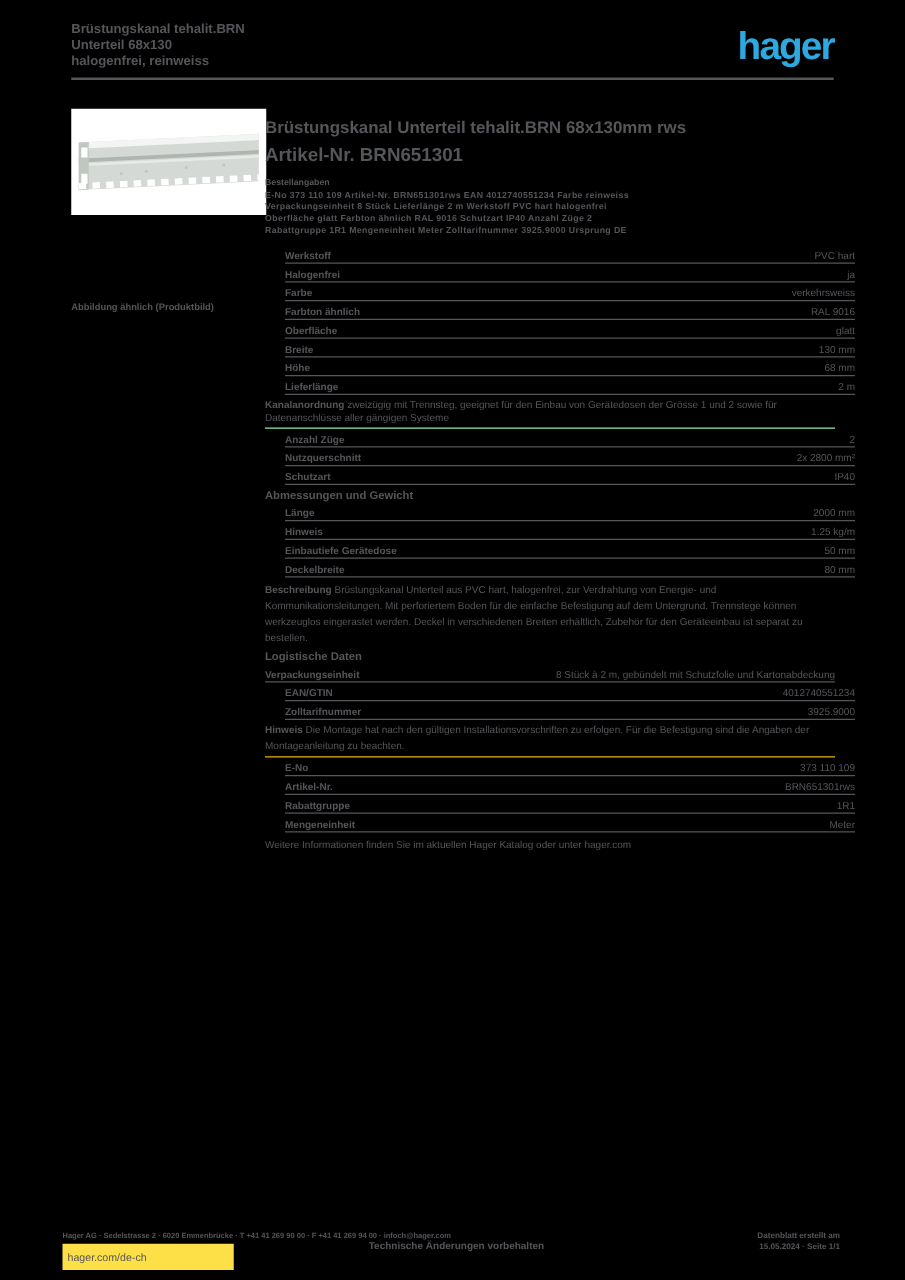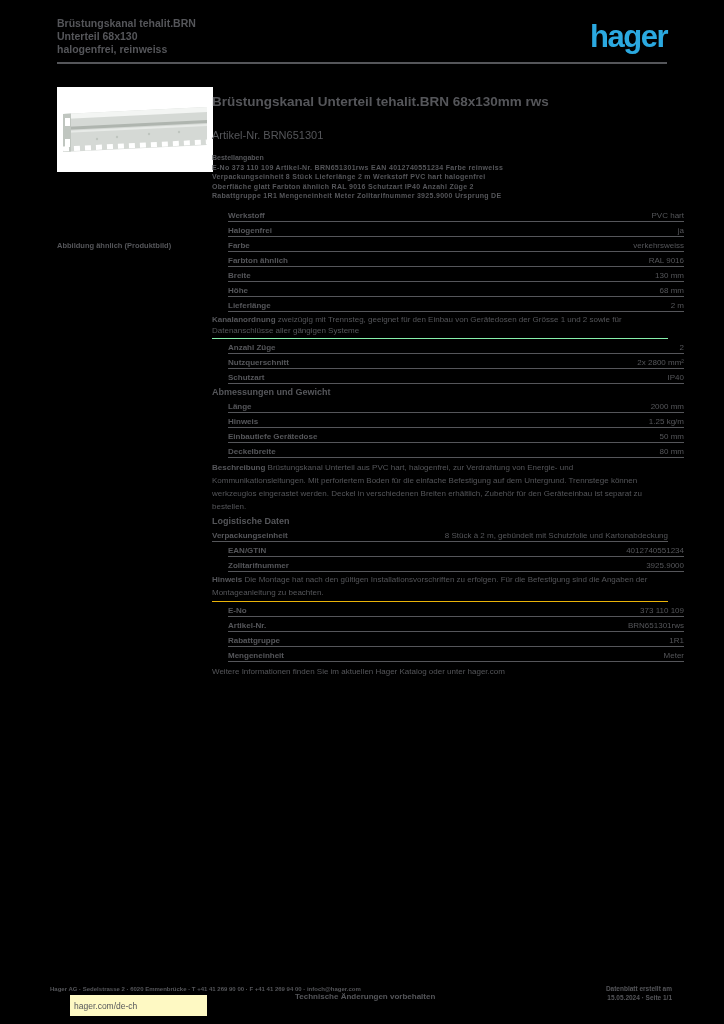--- a/index.html
+++ b/index.html
@@ -20,21 +20,21 @@
   .logo{right:57px;top:20px;font-size:31px;font-weight:bold;letter-spacing:-1.5px;line-height:34px;}
   .hdr-rule{left:57px;top:62px;width:610px;height:2px;background:#55565A;}
 
   
   .img-box{left:57px;top:87px;width:156px;height:85px;background:#ffffff;}
   .img-caption{left:57px;top:241px;width:140px;font-size:7.5px;line-height:9px;color:#55565A;font-weight:bold;}
 
   
   .right-col{left:212px;top:87px;width:456px;}
   .prod-title{font-size:13.5px;line-height:17px;font-weight:bold;margin:6px 0 0 0;white-space:nowrap;overflow:hidden;}
-  .prod-sub{font-size:11px;line-height:13px;font-weight:normal;margin-top:19px;}
+  .prod-sub{font-size:15px;line-height:13px;font-weight:bold;margin-top:8px;}
   .order-label{font-size:7px;line-height:9px;font-weight:bold;margin-top:11px;}
   .order-block{margin-top:1px;font-size:7px;line-height:9.3px;font-weight:bold;letter-spacing:0.3px;color:#55565A;}
   .order-block div{white-space:nowrap;overflow:hidden;}
 
   .spec{width:456px;border-collapse:collapse;margin-left:16px;}
   .spec-row{display:flex;justify-content:space-between;align-items:flex-end;
     height:13px;padding-top:1px;border-bottom:1px solid #55565A;
     font-size:8px;line-height:11px;}
   .spec-row .lab{font-weight:bold;white-space:nowrap;}
   .spec-row .val{text-align:right;white-space:nowrap;}
@@ -44,22 +44,22 @@
   .sub-head{font-size:9px;line-height:12px;font-weight:bold;margin:2px 0 0 0;}
   .desc{margin-top:3px;font-size:8px;line-height:13px;}
   .desc .lab{font-weight:bold;}
   .wide-val{max-width:300px;white-space:normal !important;text-align:right;}
   .note-2l{font-size:8px;line-height:13px;border-bottom:1px solid #eab308;padding:1px 0 2px 0;}
   .final-note{font-size:8px;line-height:13px;padding-top:3px;}
 
   
   .foot-address{left:50px;top:985px;width:420px;font-size:6px;line-height:8px;font-weight:bold;
     color:#55565A;white-space:nowrap;overflow:hidden;}
-  .link-box{left:50px;top:995px;width:137px;height:21px;background:#fef9c3;border:0;
-    display:flex;align-items:center;margin-left:20px;}
+  .link-box{left:50px;top:995px;width:137px;height:21px;background:#fde047;border:0;
+    display:flex;align-items:center;}
   .link-box span{font-size:8.5px;color:#55565A;padding-left:4px;}
   .foot-center{left:295px;top:992px;width:200px;font-size:8px;line-height:10px;font-weight:bold;}
   .foot-right{right:52px;top:984px;width:160px;text-align:right;font-size:6.5px;line-height:9px;font-weight:bold;}
 </style>
 </head>
 <body>
 
 <div class="abs hdr-title">
   <div class="l1">Brüstungskanal tehalit.BRN</div>
   <div class="l2">Unterteil 68x130</div>
@@ -116,20 +116,24 @@
       <div class="spec-row">
         <span class="lab">Farbe</span>
         <span class="val">verkehrsweiss</span>
       </div>
 
       <div class="spec-row">
         <span class="lab">Farbton ähnlich</span>
         <span class="val">RAL 9016</span>
       </div>
 
+      <div class="spec-row">
+        <span class="lab">Oberfläche</span>
+        <span class="val">glatt</span>
+      </div>
 
       <div class="spec-row">
         <span class="lab">Breite</span>
         <span class="val">130 mm</span>
       </div>
 
       <div class="spec-row">
         <span class="lab">Höhe</span>
         <span class="val">68 mm</span>
       </div>

